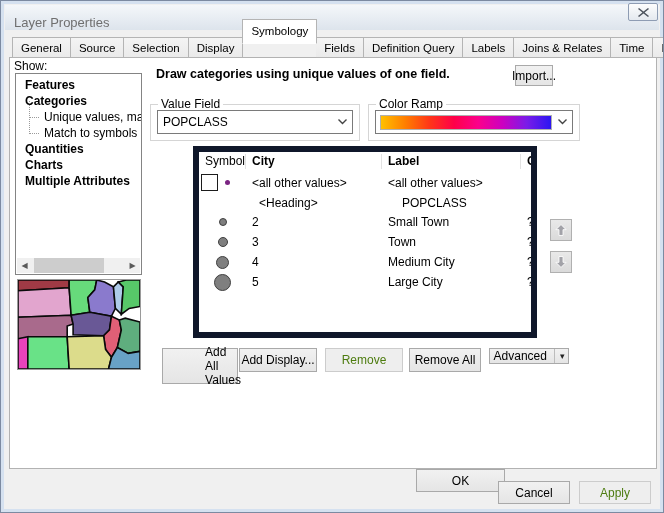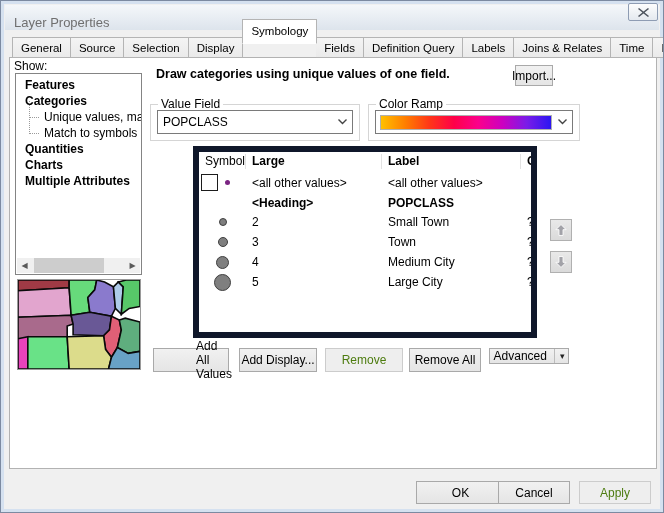--- a/index.html
+++ b/index.html
@@ -62,21 +62,21 @@
   .combo .chev{ width:20px; display:flex; align-items:center; justify-content:center; }
   .ramp-swatch{ flex:1; height:15px; margin-left:4px; border:1px solid #b0b0b0; }
   
   .vtable{ left:152px; top:145px; width:344px; height:192px; background:#fff; border:6px solid #0f172a; overflow:hidden;margin-left:40px; }
   .thead,.trow{ display:grid; grid-template-columns:47px 136px 139px 49px 1fr; align-items:center; }
   .thead{ height:19px; }
   .thead .hcell{ height:15px; line-height:15px; padding-left:6px; border-right:1px solid #e2e2e2; font-size:12px; }
   .thead .hcell.b{ font-weight:bold; }
   .trow{ height:20px; font-size:12px; }
   .trow.first{ height:23px; }
-  .trow.headrow{ height:18px; font-weight:bold; }
+  .trow.headrow{ height:18px; font-weight:normal;gap:7px; }
   .tcell{ padding-left:6px; overflow:hidden; white-space:nowrap; }
   .symcell{ display:flex; align-items:center; justify-content:center; height:100%; }
   .symcell.left{ justify-content:flex-start; padding-left:2px; gap:7px; }
   .cbx{ width:17px; height:17px; background:#fff; border:1px solid #1c1c1c; }
   .dot{ border-radius:50%; }
   .gcircle{ border-radius:50%; background:#7f7f7f; border:1px solid #3f3f3f; }
   
   .arrow-btn{ position:absolute; z-index:2; width:22px; height:22px; background:linear-gradient(#e9e9e9,#dadada);
     border:1px solid #b0b0b0; display:flex; align-items:center; justify-content:center; }
   
@@ -176,21 +176,21 @@
     <span class="chev">
       <svg width="9" height="6" viewBox="0 0 9 6">
           <path d="M0.5 0.5 L4.5 4.5 L8.5 0.5" fill="none" stroke="#444" stroke-width="1.4"></path>
         </svg>
     </span>
   </div>
 
   <div class="abs vtable">
     <div class="thead" id="thead">
         <div class="hcell">Symbol</div>
-        <div class="hcell b">Large</div>
+        <div class="hcell b">City</div>
         <div class="hcell b">Label</div>
         <div class="hcell b">Count</div>
         <div class="hcell"></div>
       </div>
     <div id="tbody">
         <div class="trow first">
           <div class="symcell left">
             <span class="cbx"></span>
             <span class="dot" style="width: 5px; height: 5px; background: rgb(123, 36, 130);"></span>
           </div>
@@ -250,37 +250,37 @@
       <path d="M11 3.5 L18 10.5 L13.8 10.5 L13.8 18.5 L8.2 18.5 L8.2 10.5 L4 10.5 Z" fill="#a2a2a8" stroke="#ffffff" stroke-width="1.2"></path>
     </svg>
   </div>
   <div class="arrow-btn" style="left:549px; top:250px;">
     <svg width="16" height="16" viewBox="0 0 22 22">
       <path d="M11 18.5 L4 11.5 L8.2 11.5 L8.2 3.5 L13.8 3.5 L13.8 11.5 L18 11.5 Z" fill="#a2a2a8" stroke="#ffffff" stroke-width="1.2"></path>
     </svg>
   </div>
 
   <div id="actions">
-      <div class="btn" style="left: 152px; top: 347px; width: 76px; height: 24px; padding-left: 46px;">
+      <div class="btn" style="left: 161px; top: 347px; width: 76px; height: 36px; padding-left: 46px;">
         <span>Add All Values</span>
       </div>
       <div class="btn" style="left: 238px; top: 347px; width: 78px; height: 24px;">
         <span>Add Display...</span>
       </div>
       <div class="btn disabled" style="left: 324px; top: 347px; width: 78px; height: 24px;">
         <span>Remove</span>
       </div>
       <div class="btn" style="left: 408px; top: 347px; width: 72px; height: 24px;">
         <span>Remove All</span>
       </div>
       <div class="btn" style="left: 488px; top: 347px; width: 80px; height: 16px;">
         <span>Advanced</span>
         <span class="adv-split"></span>
         <span class="menu-caret">▾</span>
       </div>
     </div>
   <div id="footer">
-      <div class="btn" style="left: 415px; top: 480px; width: 89px; height: 23px;">OK</div>
+      <div class="btn" style="left: 415px; top: 468px; width: 89px; height: 23px;">OK</div>
       <div class="btn" style="left: 497px; top: 480px; width: 72px; height: 23px;">Cancel</div>
       <div class="btn disabled" style="left: 578px; top: 480px; width: 72px; height: 23px;">Apply</div>
     </div>
 
 </div>
 
 </body></html>

